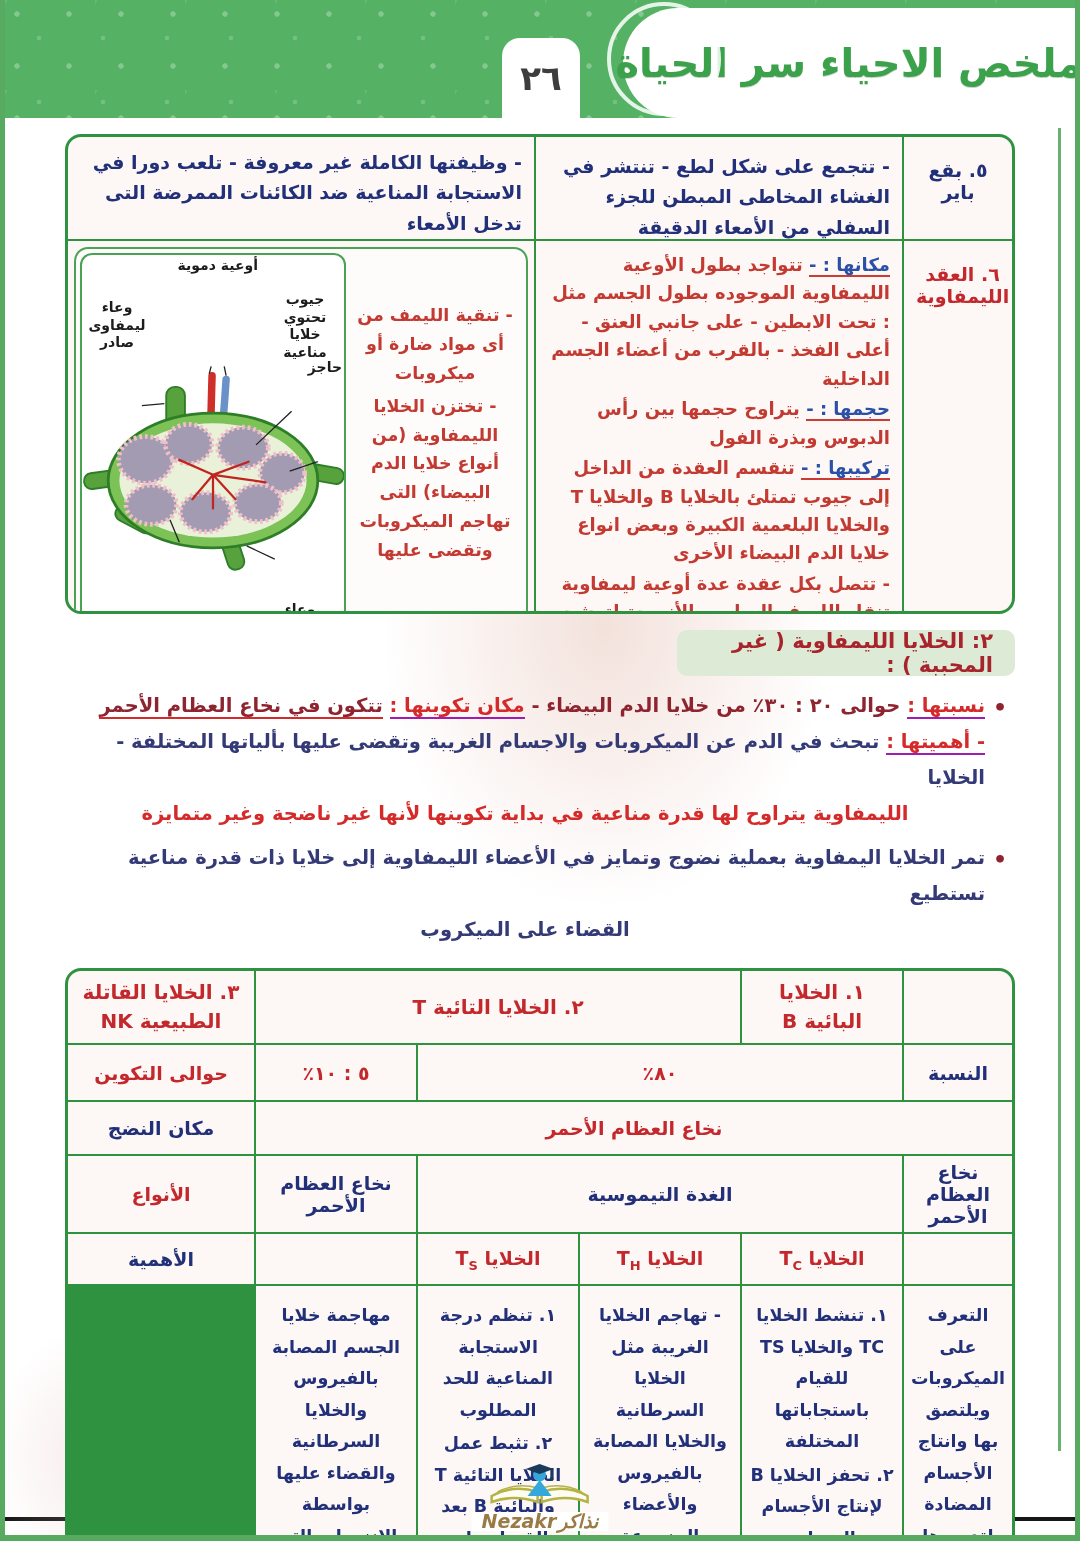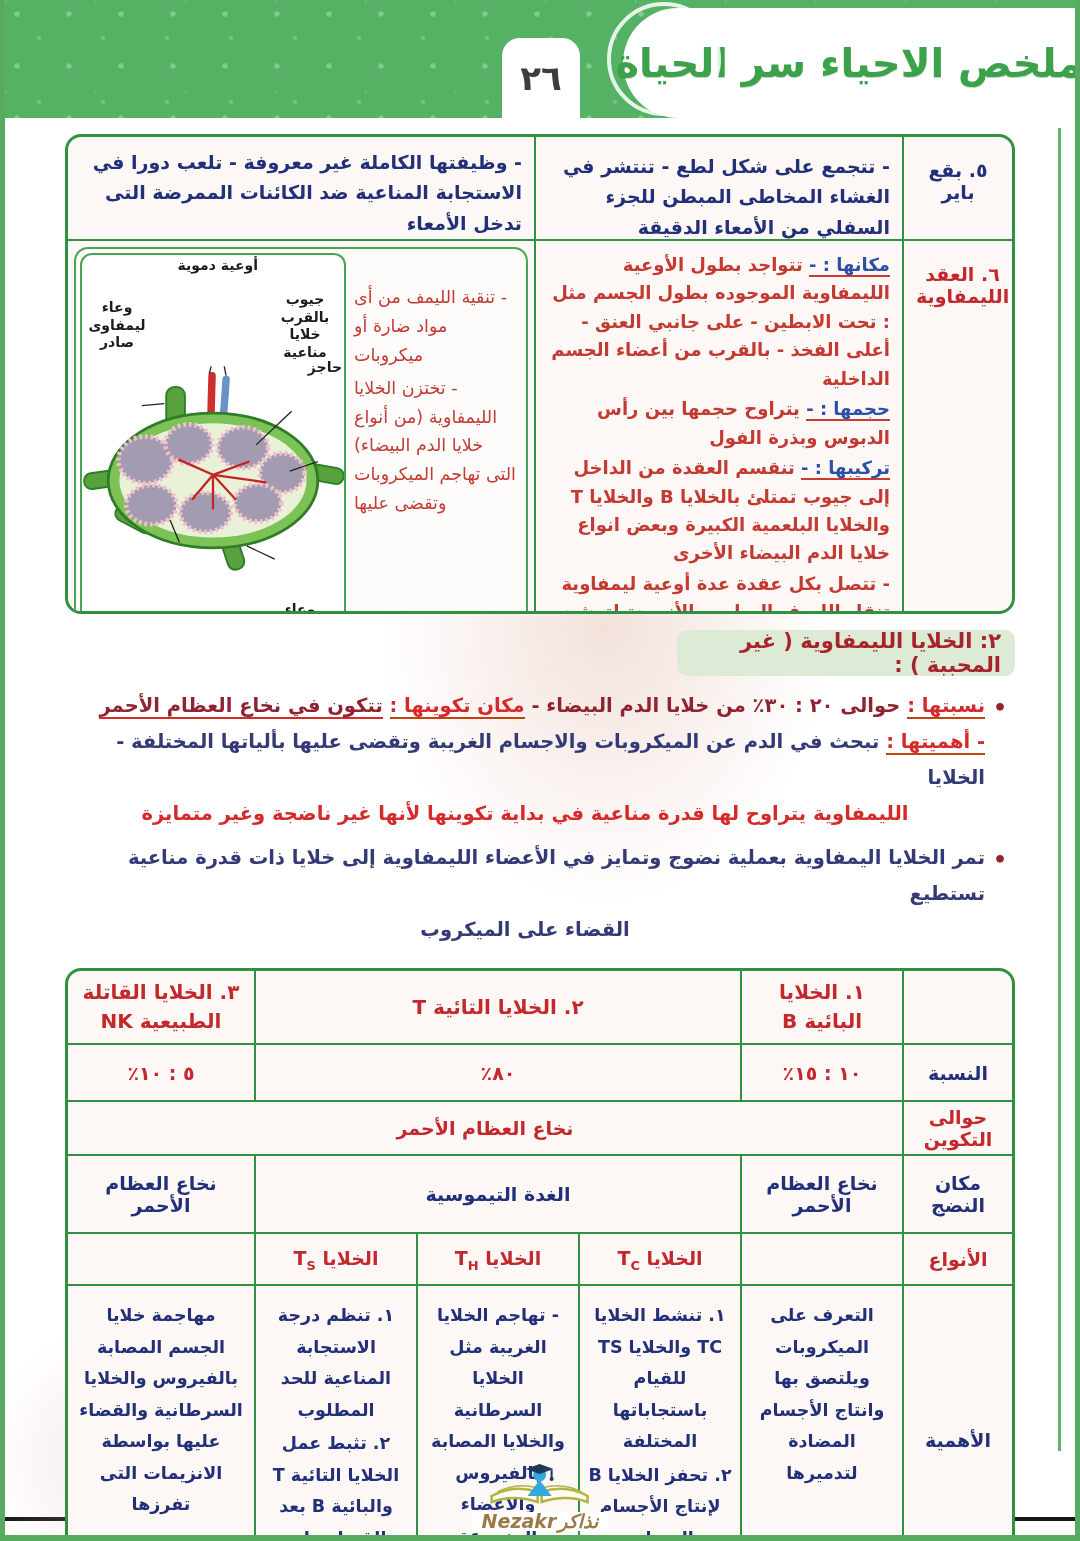--- a/index.html
+++ b/index.html
@@ -59,36 +59,36 @@
   .lbl-navy { color:#22307a; } .lbl-red { color:#c3282d; }
   .tt-r5desc p, .tt-r5func p { color:#22307a; font-weight:bold; font-size:19px; line-height:1.6; text-align:right; }
   .tt-r5desc p { padding-top:4px; }
   .tt-r6desc { font-size:18px; font-weight:bold; line-height:1.58; }
   .detail { margin-bottom:2px; color:#c23a32; text-align:right; }
   .d-head { color:#2b50a8; border-bottom:2px solid #cc3b33; }
   .d-body { color:#c23a32; }
   
   .node-wrap { padding:6px; }
   .node-box { height:100%; border:2px solid #4aa355; border-radius:14px; display:flex; overflow:hidden; background:#fefcfb; }
-  .node-funcs { width:176px; padding:34px 10px 0 4px; color:#c23a32; font-weight:normal; font-size:17.5px; line-height:1.65; text-align:left; }
+  .node-funcs { width:176px; padding:52px 10px 0 4px; color:#c23a32; font-weight:bold; font-size:17.5px; line-height:1.65; text-align:center; }
   .node-funcs p { margin-bottom:4px; }
   .diagram { position:relative; flex:1; margin:4px; border:2px solid #4aa355; border-radius:12px; background:#fff; }
   .diagram svg { position:absolute; inset:0; width:100%; height:100%; }
   .dg-label { position:absolute; font-size:14px; font-weight:bold; color:#1c1c1c; line-height:1.25; text-align:center; }
 
   
   .sec2-title {
     margin:16px 0 10px; width:338px; height:46px; background:#dcead6; border-radius:10px;
-    display:flex; align-items:center; justify-content:flex-start; padding-right:14px;
+    display:flex; align-items:center; justify-content:flex-start; padding-right:22px;
   }
   .sec2-title span { color:#a8242c; font-weight:bold; font-size:21px; }
   .bullets { padding:2px 8px 10px 0; }
   .bullet { position:relative; padding-right:22px; font-weight:bold; font-size:19.5px; line-height:1.85; text-align:right; margin-bottom:8px; }
   .bullet::before { content:"•"; position:absolute; right:0; top:0; color:#8e2430; font-size:22px; }
-  .key { color:#d42a2a; border-bottom:2px solid #c2410c; }
+  .key { color:#d42a2a; border-bottom:2px solid #a21caf; }
   .maroon { color:#8e2430; }
   .u { border-bottom:2px solid #d42a2a; }
   .navyline { color:#343a75; }
   .redline { color:#d42a2a; display:block; text-align:center; }
   .centerline { display:block; text-align:center; }
 
   
   .big-table {
     display:grid;
     grid-template-columns:108px 160px 160px 160px 160px 1fr;
@@ -211,21 +211,21 @@
                 <path d="M64 58 L88 56"></path>
                 <path d="M224 64 L186 100"></path>
                 <path d="M252 118 L222 128"></path>
                 <path d="M104 204 L94 180"></path>
                 <path d="M206 222 L176 208"></path>
                 <path d="M138 16 L136 24 M152 16 L154 26"></path>
               </g>
             </svg>
             <div class="dg-label" style="top:2px; right:86px;">أوعية دموية</div>
             <div class="dg-label" style="top:44px; left:2px; width:66px;">وعاء ليمفاوى صادر</div>
-            <div class="dg-label" style="top:36px; right:2px; width:74px;">جيوب بالقرب خلايا مناعية</div>
+            <div class="dg-label" style="top:36px; right:2px; width:74px;">جيوب تحتوي خلايا مناعية</div>
             <div class="dg-label" style="top:104px; right:2px;">حاجز</div>
 
             <div class="dg-label" style="bottom:28px; right:8px; width:72px;">وعاء ليمفاوى وارد</div>
 
           </div>
         </div>
       </div>
     </section>
 
     <div class="sec2-title">
@@ -249,21 +249,20 @@
     </div>
 
     <section class="big-table">
 
       <div class="bt-cell"></div>
       <div class="bt-cell bt-head">١. الخلايا البائية B</div>
       <div class="bt-cell bt-head span3">٢. الخلايا التائية T</div>
       <div class="bt-cell bt-head">٣. الخلايا القاتلة الطبيعية NK</div>
 
       <div class="bt-cell bt-rowlbl navy-t">النسبة</div>
-      <div class="bt-cell bt-val red-t">١٠ : ١٥٪</div>
       <div class="bt-cell bt-val red-t span3">٨٠٪</div>
       <div class="bt-cell bt-val red-t">٥ : ١٠٪</div>
 
       <div class="bt-cell bt-rowlbl red-t">حوالى التكوين</div>
       <div class="bt-cell bt-val red-t span5">نخاع العظام الأحمر</div>
 
       <div class="bt-cell bt-rowlbl navy-t">مكان النضج</div>
       <div class="bt-cell bt-val navy-t">نخاع العظام الأحمر</div>
       <div class="bt-cell bt-val navy-t span3">الغدة التيموسية</div>
       <div class="bt-cell bt-val navy-t">نخاع العظام الأحمر</div>

